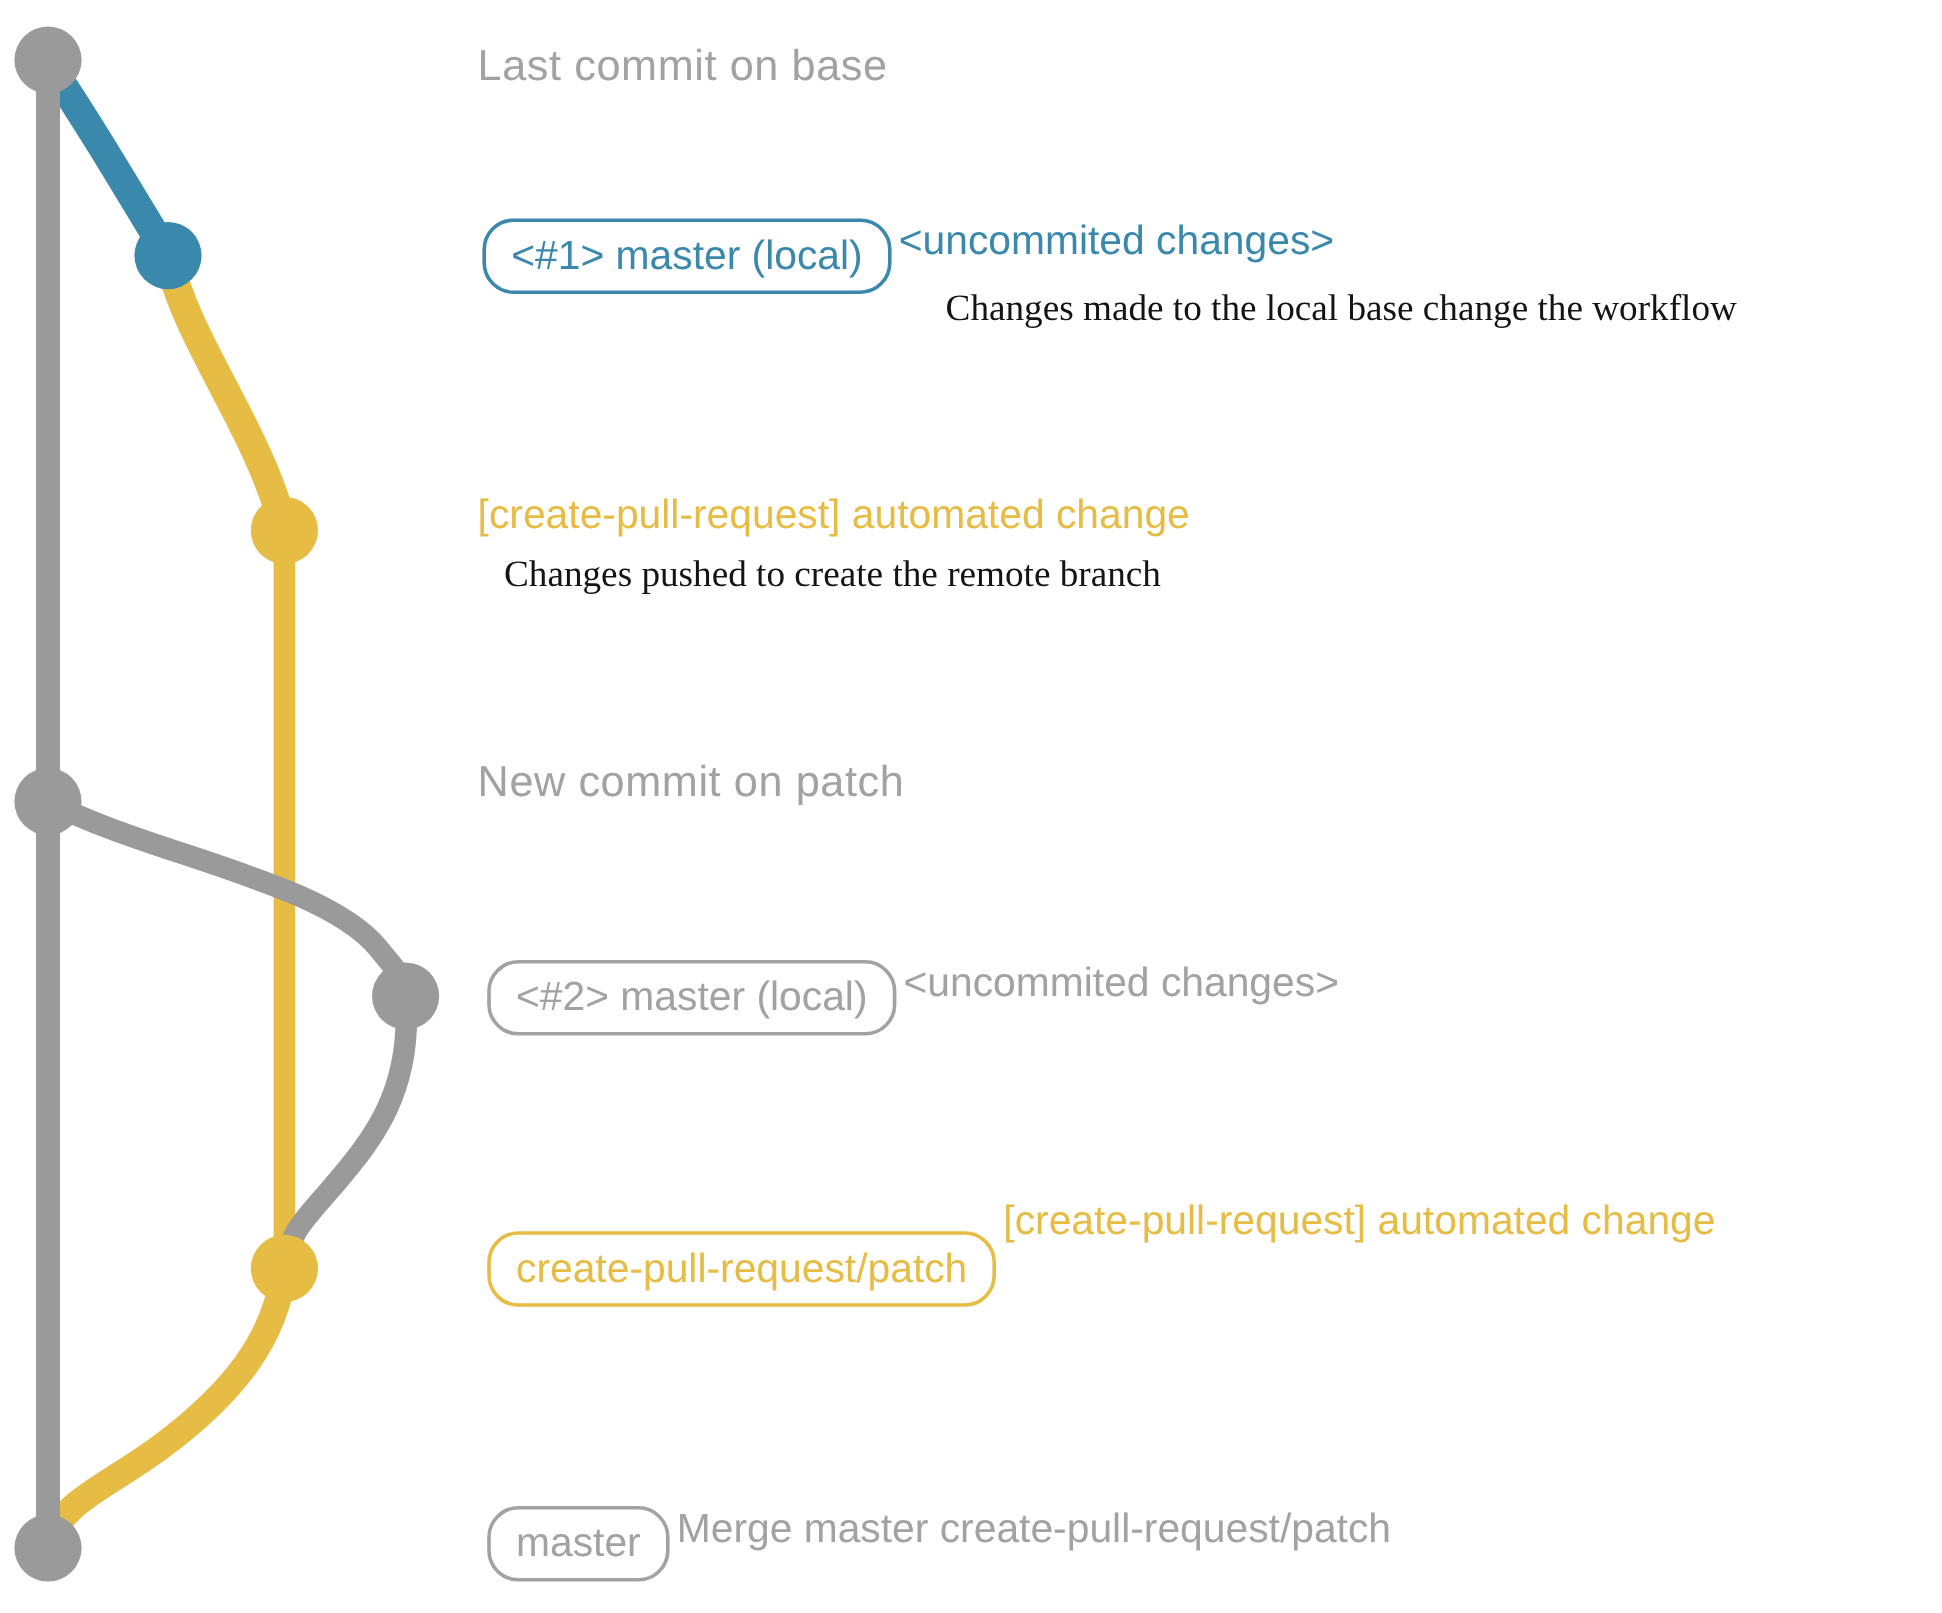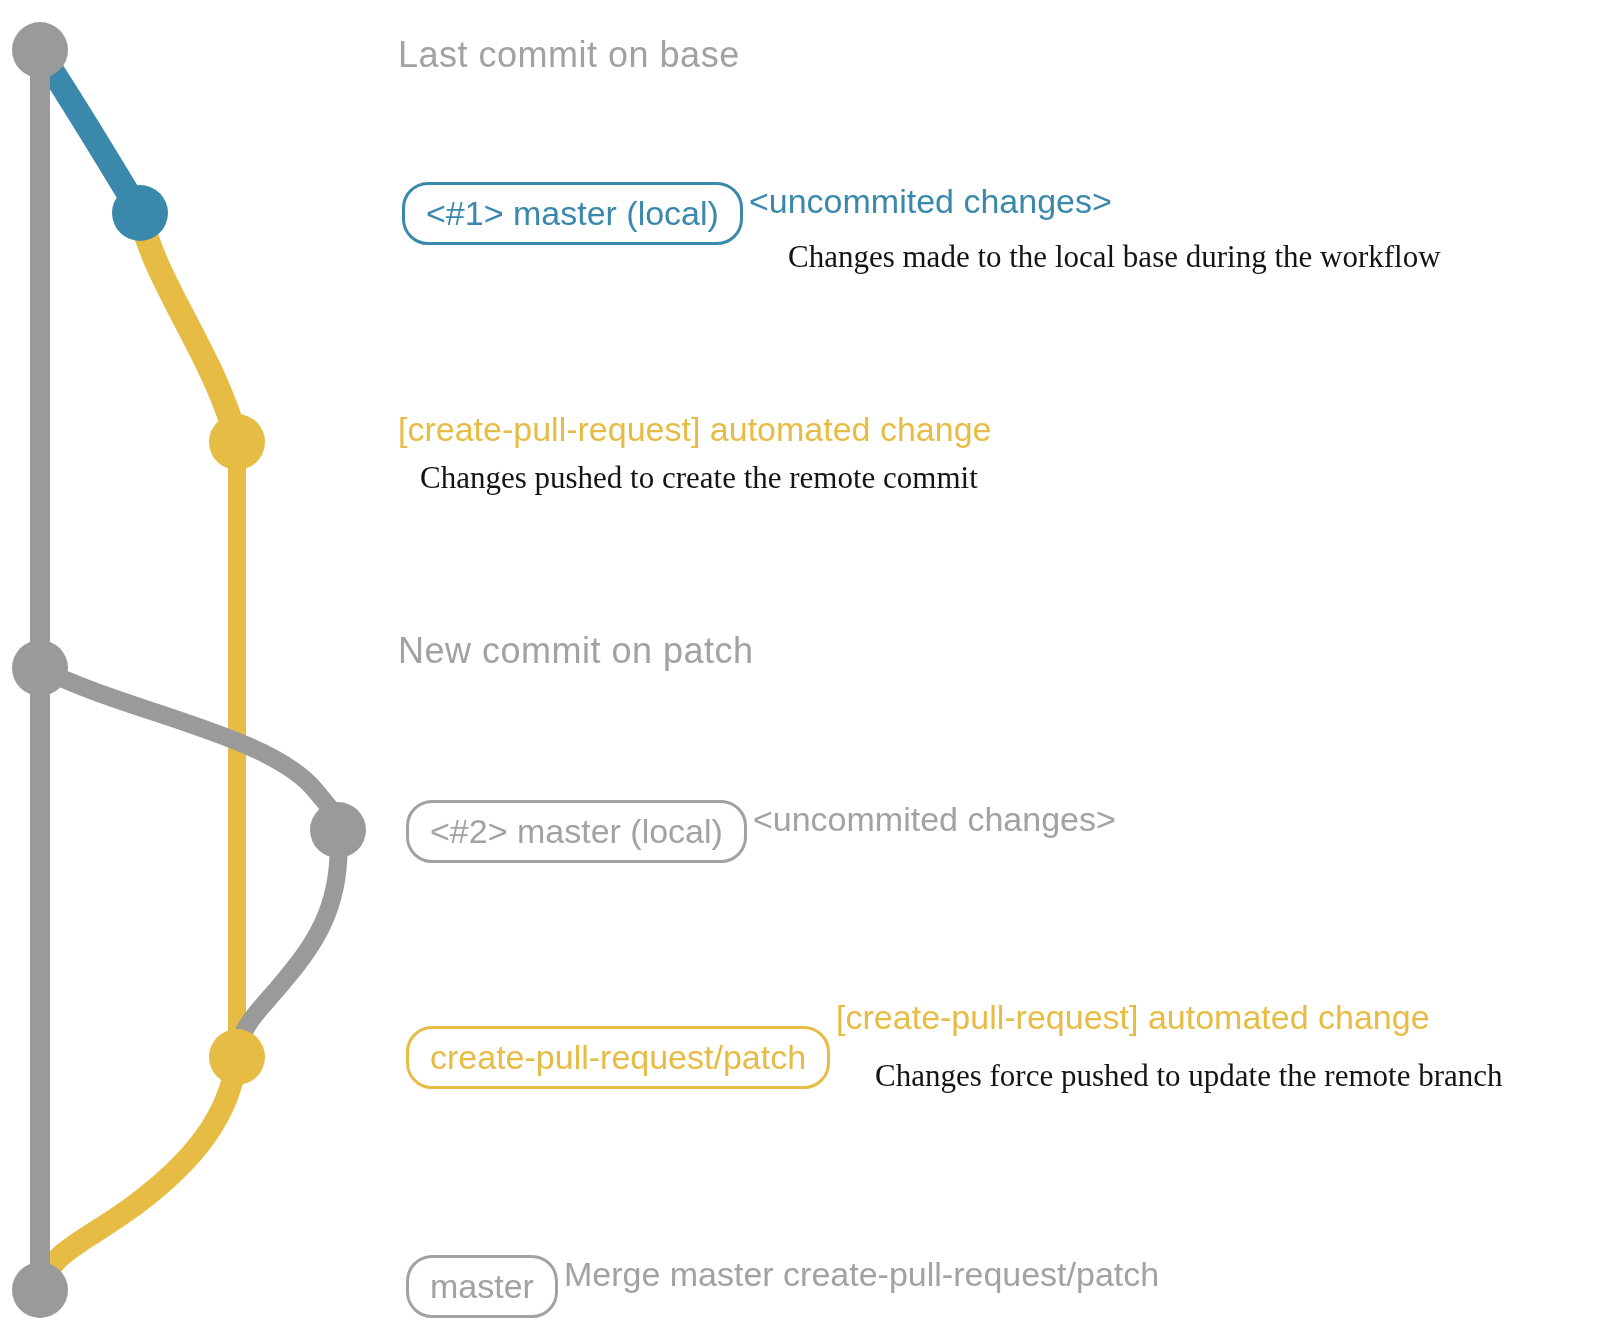--- a/index.html
+++ b/index.html
@@ -87,34 +87,33 @@
   </svg>
 
   <div class="abs heading" style="left:398px; top:34px;">Last commit on base</div>
 
   <div class="abs heading" style="left:398px; top:630px;">New commit on patch</div>
 
   <div class="abs label-row" style="left:402px; top:182px;">
     <span class="tag-box tag-blue">&lt;#1&gt; master (local)</span>
     <span class="note-blue">&lt;uncommited changes&gt;</span>
   </div>
-  <div class="abs desc" style="left:788px; top:239px;">Changes made to the local base during the workflow</div>
+  <div class="abs desc" style="left:788px; top:239px;">Changes made to the local base change the workflow</div>
 
   <div class="abs note-yellow" style="left:398px; top:410px; font-size:34px;">[create-pull-request] automated change</div>
-  <div class="abs desc" style="left:420px; top:460px;">Changes pushed to create the remote commit</div>
+  <div class="abs desc" style="left:420px; top:460px;">Changes pushed to create the remote branch</div>
 
   <div class="abs label-row" style="left:406px; top:800px;">
     <span class="tag-box tag-gray">&lt;#2&gt; master (local)</span>
     <span class="note-gray">&lt;uncommited changes&gt;</span>
   </div>
 
   <div class="abs label-row" style="left:406px; top:1026px;">
     <span class="tag-box tag-yellow">create-pull-request/patch</span>
     <span class="note-yellow note-raised">[create-pull-request] automated change</span>
   </div>
-  <div class="abs desc" style="left:875px; top:1058px;">Changes force pushed to update the remote branch</div>
 
   <div class="abs label-row" style="left:406px; top:1255px;">
     <span class="tag-box tag-gray">master</span>
     <span class="note-gray">Merge master create-pull-request/patch</span>
   </div>
 
 </div>
 
 </body></html>

